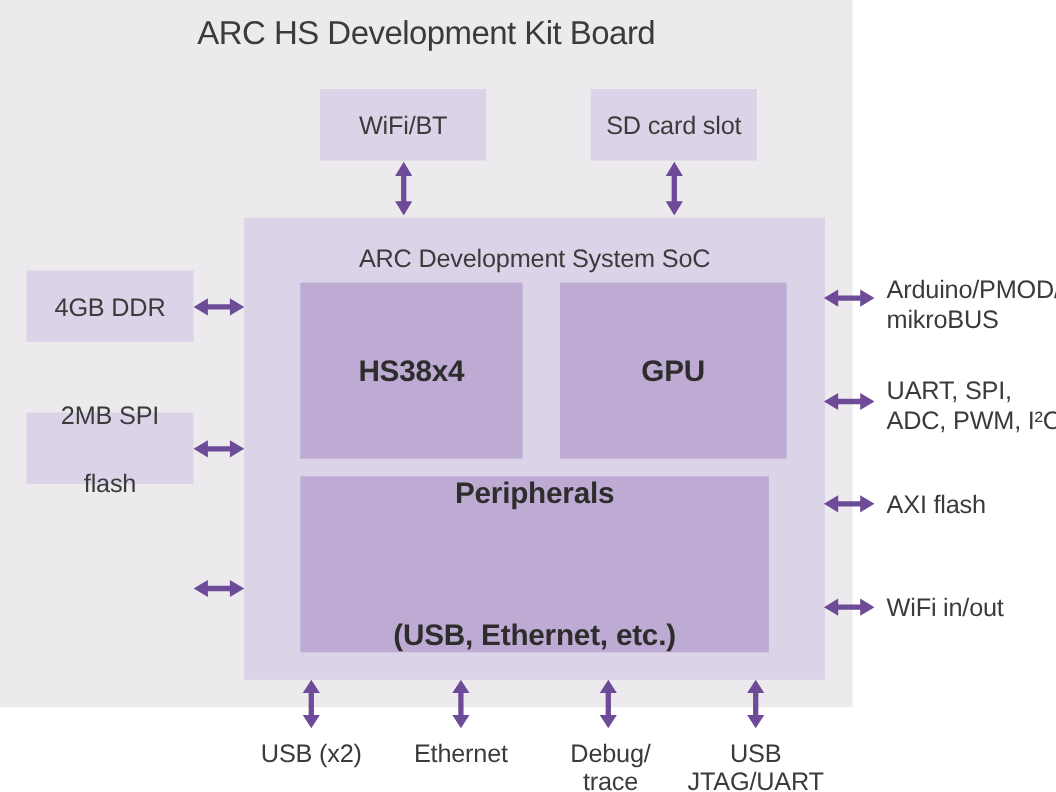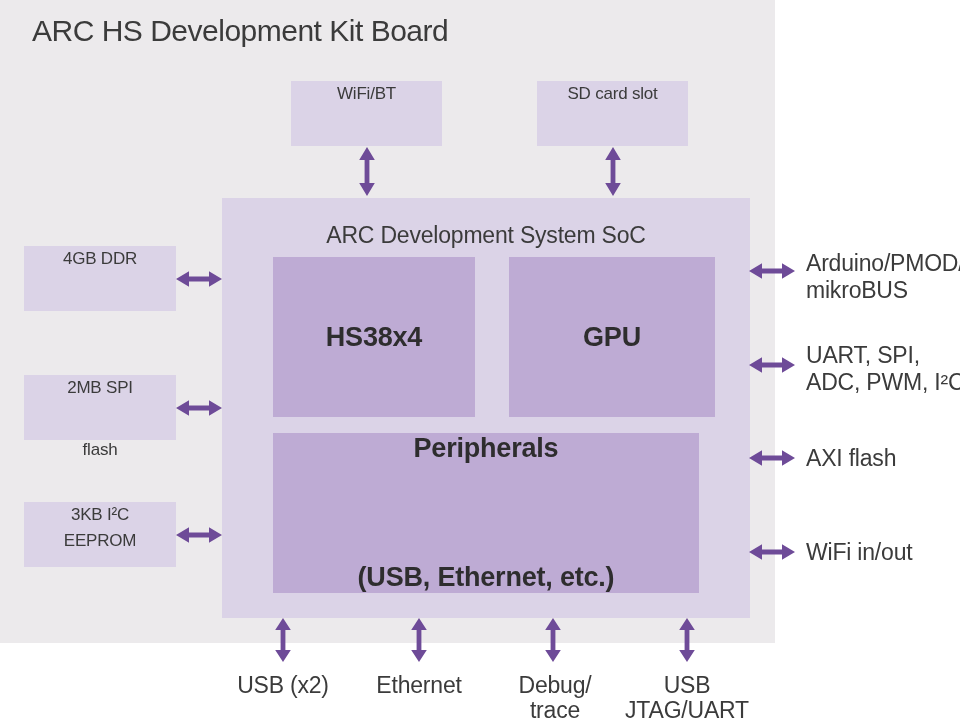--- a/index.html
+++ b/index.html
@@ -4,25 +4,25 @@
 <style>
   :root{
     --board:#ECEAEC; --box:#DBD3E7; --inner:#BEABD4;
     --arrow:#6E4B98; --text:#3B3B3B; --dark:#2E2D2E;
   }
   *{margin:0;padding:0;box-sizing:border-box;}
   html,body{width:960px;height:720px;overflow:hidden;background:#fff;
     font-family:"Liberation Sans", sans-serif; color:var(--text);}
   .page{position:relative;width:960px;height:720px;}
   .board{position:absolute;left:0;top:0;width:775px;height:643px;background:var(--board);}
-  .title{position:absolute;left:0;top:14px;width:775px;
-    font-size:30px;letter-spacing:-0.5px;color:var(--text);padding-left:32px;}
+  .title{position:absolute;left:0;top:14px;width:775px;text-align:center;
+    font-size:30px;letter-spacing:-0.5px;color:var(--text);}
   .box{position:absolute;background:var(--box);display:flex;flex-direction:column;
-    align-items:center;justify-content:flex-start;text-align:center;
-    font-size:17px;line-height:26px;letter-spacing:-0.2px;color:var(--text);}
+    align-items:center;justify-content:center;text-align:center;
+    font-size:23px;line-height:26px;letter-spacing:-0.2px;color:var(--text);}
   .soc{position:absolute;left:222px;top:198px;width:528px;height:420px;background:var(--box);}
   .soc-label{position:absolute;left:0;top:24px;width:100%;text-align:center;
     font-size:23px;letter-spacing:-0.2px;color:var(--text);}
   .inner-box{position:absolute;background:var(--inner);display:flex;flex-direction:column;
     align-items:center;justify-content:center;text-align:center;
     font-size:27px;line-height:31px;font-weight:bold;letter-spacing:-0.2px;color:var(--dark);}
   .hs{left:273px;top:257px;width:202px;height:160px;}
   .gpu{left:509px;top:257px;width:206px;height:160px;}
   .periph{left:273px;top:433px;width:426px;height:160px;justify-content:space-between;}
   .side-label{position:absolute;left:806px;font-size:23px;line-height:27px;
@@ -47,24 +47,20 @@
   <div class="box" style="left:537px;top:81px;width:151px;height:65px;">
     <span>SD card slot</span>
   </div>
 
   <div class="box" style="left:24px;top:246px;width:152px;height:65px;">
     <span>4GB DDR</span>
   </div>
   <div class="box" style="left:24px;top:375px;width:152px;height:65px;gap:36px;">
     <span>2MB SPI</span>
     <span>flash</span>
-  </div>
-  <div class="box" style="left:24px;top:502px;width:152px;height:65px;">
-    <span>3KB I²C</span>
-    <span>EEPROM</span>
   </div>
 
   <div class="soc">
     <div class="soc-label">ARC Development System SoC</div>
   </div>
   <div class="inner-box hs">
     <span>HS38x4</span>
   </div>
   <div class="inner-box gpu">
     <span>GPU</span>

